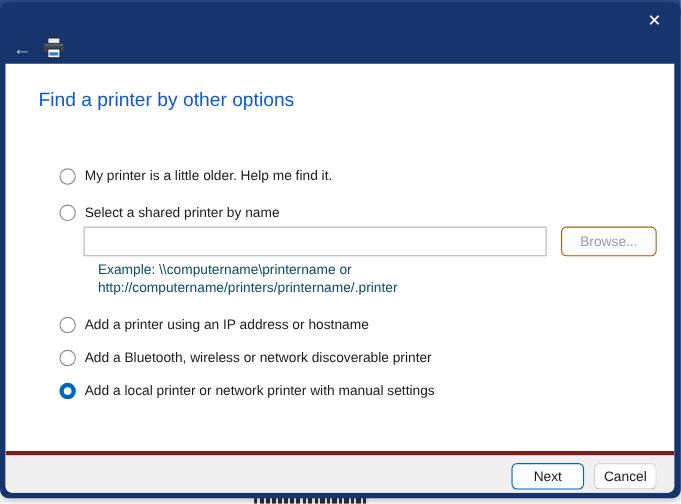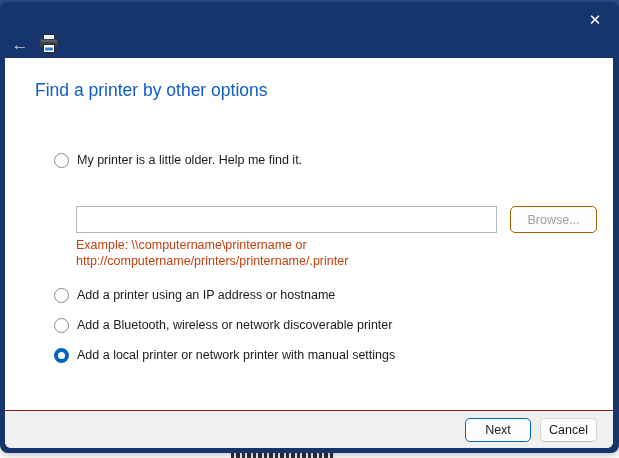--- a/index.html
+++ b/index.html
@@ -77,29 +77,29 @@
     font-family: "Liberation Sans", sans-serif; font-size: 12.5px;
     padding: 0 6px; outline: none;
   }
   .browse-btn {
     position: absolute; left: 505px; top: 148px; width: 87px; height: 27px;
     background: #fdfdfd; border: 1px solid #a16207; border-radius: 5px;
     color: #9a9ea3; font-family: "Liberation Sans", sans-serif;
     font-size: 12.5px; text-align: center;
   }
   .example {
-    position: absolute; left: 71px;
-    font-size: 12.5px; color: #c2410c; white-space: nowrap; text-align: right;
+    position: absolute; left: 84px;
+    font-size: 12.5px; color: #0c4a6e; white-space: nowrap; text-align: right;
   }
   .example-1 { top: 180px; }
   .example-2 { top: 196px; }
 
   .footer {
     position: absolute; left: 0; right: 0; bottom: 0; height: 38px;
-    background: #f0f0f0; border-top: 1px solid #7f1d1d;
+    background: #f0f0f0; border-top: 4px solid #7f1d1d;
     border-radius: 0 0 6px 6px;
   }
   .btn {
     position: absolute; top: 7px; height: 24px;
     background: #fdfdfd; border-radius: 5px;
     font-family: "Liberation Sans", sans-serif; font-size: 12.5px;
     color: #1b1b1b; text-align: center; line-height: 20px;
   }
   .btn-next  { right: 82px; width: 66px; border: 1.5px solid #0067c0; }
   .btn-cancel{ right: 16px; width: 57px; border: 1px solid #d5d5d5;
@@ -132,20 +132,24 @@
 
   <div class="content">
 
     <div class="heading">Find a printer by other options</div>
 
     <div class="opt-row" style="top:94px">
       <span class="radio"></span>
       <span>My printer is a little older. Help me find it.</span>
     </div>
 
+    <div class="opt-row" style="top:127px">
+      <span class="radio"></span>
+      <span>Select a shared printer by name</span>
+    </div>
 
     <input class="shared-input" type="text" value="" style="">
     <button class="browse-btn">Browse...</button>
     <div class="example example-1">Example: \\computername\printername or</div>
     <div class="example example-2">http://computername/printers/printername/.printer</div>
 
     <div class="opt-row" style="top:259px">
       <span class="radio"></span>
       <span>Add a Bluetooth, wireless or network discoverable printer</span>
     </div>

